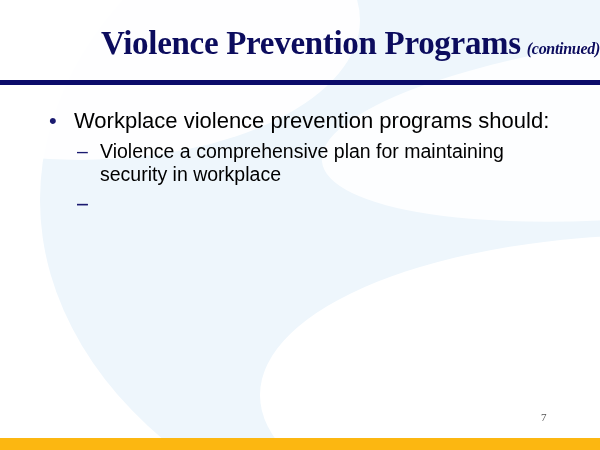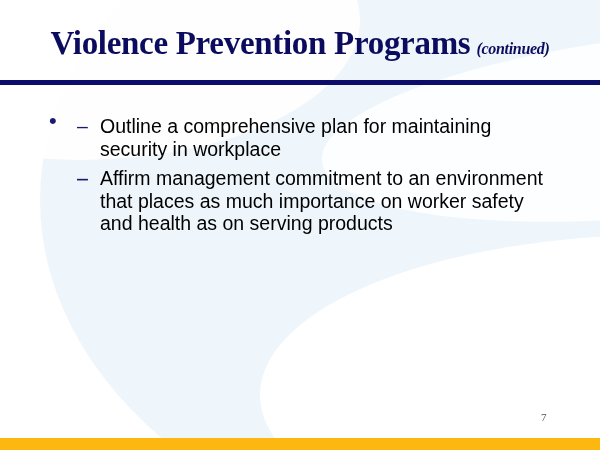--- a/index.html
+++ b/index.html
@@ -8,21 +8,21 @@
       background: #ffffff;
       font-family: "Liberation Sans", sans-serif;
     }
     .bg { position: absolute; inset: 0; overflow: hidden; z-index: 0; }
     .swoosh { position: absolute; border-radius: 50%; }
     .s1 { left: 40px; top: -180px; width: 1100px; height: 760px; background: #eef6fc; }
     .s2 { left: 320px; top: 35px; width: 700px; height: 180px; background: #ffffff; transform: rotate(-6deg); opacity: 0.85; }
     .s3 { left: 260px; top: 235px; width: 800px; height: 320px; background: #ffffff; }
     .s4 { left: -200px; top: -120px; width: 560px; height: 280px; background: #ffffff; opacity: 0.9; }
     .title {
-      position: absolute; left: 0; right: 0; top: 25px; text-align: center; z-index: 2;
+      position: absolute; left: 0; right: 0; top: 25px; text-align: right; z-index: 2;
       font-family: "Liberation Serif", serif; font-weight: bold; color: #0c0c5e;
       font-size: 33px; letter-spacing: -0.3px; white-space: nowrap;
     }
     .title .sub { font-size: 16px; font-style: italic; font-weight: bold; margin-left: 6px; }
     .rule { position: absolute; left: 0; top: 80px; width: 600px; height: 5px; background: #0c0c6a; z-index: 2; }
     .content { position: absolute; left: 0; top: 108px; width: 600px; z-index: 2; color: #000; }
     .lvl1 { position: relative; padding-left: 74px; padding-right: 40px; font-size: 22px; line-height: 25px; }
     .lvl1 .bullet { position: absolute; left: 49px; top: 0; color: #1a1a70; font-size: 22px; }
     .lvl2 { position: relative; padding-left: 100px; padding-right: 50px; font-size: 19.5px; line-height: 22.5px; margin-top: 7px; }
     .lvl2 .dash { position: absolute; left: 77px; top: 0; color: #1a1a70; }
@@ -39,28 +39,28 @@
   <div class="swoosh s4"></div>
 </div>
 
 <div class="title"><span>Violence Prevention Programs</span><span class="sub">(continued)</span></div>
 
 <div class="rule"></div>
 
 <div class="content">
   <div class="lvl1">
     <span class="bullet">•</span>
+    <span>Workplace violence prevention programs should:</span>
   </div>
   <div class="lvl2">
     <span class="dash">–</span>
-    <span>Outline a comprehensive plan for maintaining security in workplace</span>
+    <span>Violence a comprehensive plan for maintaining security in workplace</span>
   </div>
   <div class="lvl2">
     <span class="dash">–</span>
   </div>
   <div class="lvl2">
     <span class="dash">–</span>
-    <span>Affirm management commitment to an environment that places as much importance on worker safety and health as on serving products</span>
   </div>
 </div>
 
 <div class="pagenum">7</div>
 <div class="footer-bar"></div>
 
 </body></html>

